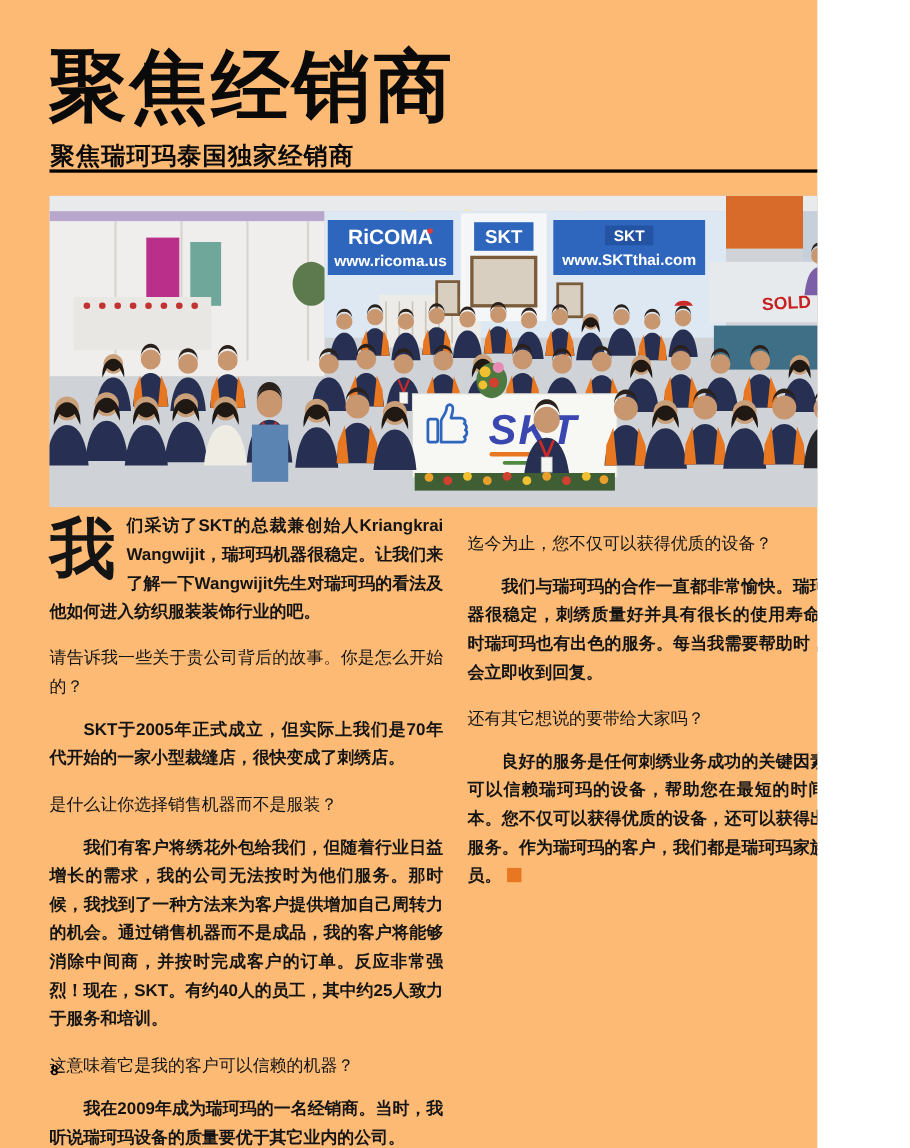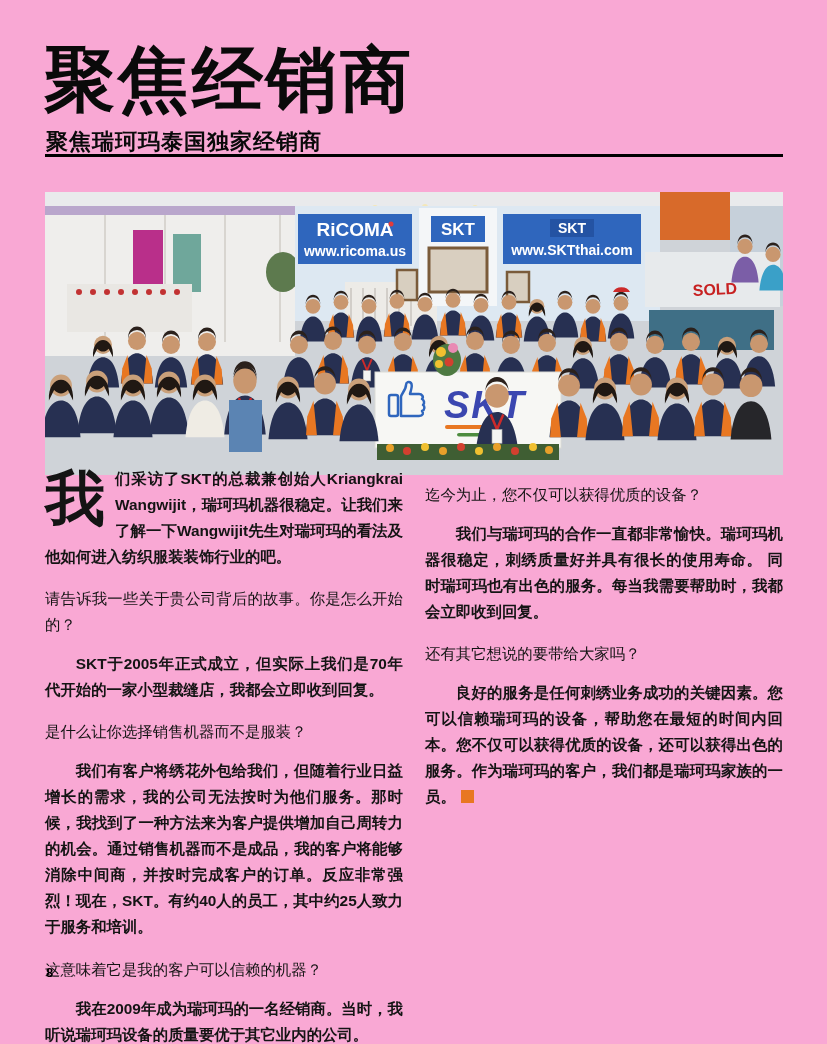--- a/index.html
+++ b/index.html
@@ -1,23 +1,23 @@
 <!DOCTYPE html>
 <html><head>
 <meta charset="utf-8">
 <style>
   html,body{margin:0;padding:0;background:#ffffff;}
-  .page{position:relative;width:827px;height:1044px;background:#f9a8d4;overflow:hidden;
+  .page{position:relative;width:743px;height:1044px;background:#fdba74;overflow:hidden;
         font-family:"Liberation Sans","DejaVu Sans",sans-serif;color:#111;}
   .page-title{position:absolute;left:44px;top:44px;margin:0;font-size:71px;line-height:1;
         font-weight:900;letter-spacing:3px;color:#0a0a0a;}
   .page-subtitle{position:absolute;left:46px;top:127px;margin:0;font-size:22px;
         font-weight:800;letter-spacing:1px;color:#0a0a0a;}
   .title-rule{position:absolute;left:45px;top:154px;width:738px;height:3px;background:#000;}
-  .photo-wrap{position:absolute;left:45px;top:192px;width:738px;height:283px;background:#cfd3d8;}
+  .photo-wrap{position:absolute;left:45px;top:178px;width:738px;height:283px;background:#cfd3d8;}
   .photo-wrap svg{display:block;}
   .columns{position:absolute;left:45px;top:466px;width:738px;display:flex;gap:22px;}
   .col{width:358px;font-size:15.4px;line-height:1.69;text-align:justify;font-weight:700;color:#141414;}
   .col p{margin:0 0 13px 0;}
   .answer{text-indent:2em;}
   .question{font-weight:400;margin-top:16px !important;}
   .dropcap{float:left;font-size:60px;line-height:0.9;font-weight:900;padding:6px 10px 0 0;}
   .endmark{display:inline-block;width:13px;height:13px;background:#e87722;margin-left:5px;vertical-align:-1px;}
   .page-number{position:absolute;left:46px;top:965px;font-size:13px;font-weight:700;color:#000;}
   .svgtxt{font-family:"Liberation Sans","DejaVu Sans",sans-serif;}
@@ -229,21 +229,21 @@
         <circle cx="488" cy="255" r="4" fill="#f0c030"></circle>
           <circle cx="504" cy="258" r="4" fill="#e8a02a"></circle>
       </g>
     </svg>
   </div>
 
   <div class="columns">
     <div class="col">
       <p><span class="dropcap">我</span><span>们采访了SKT的总裁兼创始人Kriangkrai Wangwijit，瑞珂玛机器很稳定。让我们来了解一下Wangwijit先生对瑞珂玛的看法及他如何进入纺织服装装饰行业的吧。</span></p>
       <p class="question">请告诉我一些关于贵公司背后的故事。你是怎么开始的？</p>
-      <p class="answer">SKT于2005年正式成立，但实际上我们是70年代开始的一家小型裁缝店，我都会立即收到回复。</p>
+      <p class="answer">SKT于2005年正式成立，但实际上我们是70年代开始的一家小型裁缝店，很快变成了刺绣店。</p>
       <p class="question">是什么让你选择销售机器而不是服装？</p>
       <p class="answer">我们有客户将绣花外包给我们，但随着行业日益增长的需求，我的公司无法按时为他们服务。那时候，我找到了一种方法来为客户提供增加自己周转力的机会。通过销售机器而不是成品，我的客户将能够消除中间商，并按时完成客户的订单。反应非常强烈！现在，SKT。有约40人的员工，其中约25人致力于服务和培训。</p>
       <p class="question">这意味着它是我的客户可以信赖的机器？</p>
       <p class="answer">我在2009年成为瑞珂玛的一名经销商。当时，我听说瑞珂玛设备的质量要优于其它业内的公司。</p>
     </div>
     <div class="col">
       <p class="question">迄今为止，您不仅可以获得优质的设备？</p>
       <p class="answer">我们与瑞珂玛的合作一直都非常愉快。瑞珂玛机器很稳定，刺绣质量好并具有很长的使用寿命。 同时瑞珂玛也有出色的服务。每当我需要帮助时，我都会立即收到回复。</p>
       <p class="question">还有其它想说的要带给大家吗？</p>
       <p class="answer"><span>良好的服务是任何刺绣业务成功的关键因素。您可以信赖瑞珂玛的设备，帮助您在最短的时间内回本。您不仅可以获得优质的设备，还可以获得出色的服务。作为瑞珂玛的客户，我们都是瑞珂玛家族的一员。</span><span class="endmark"></span></p>

